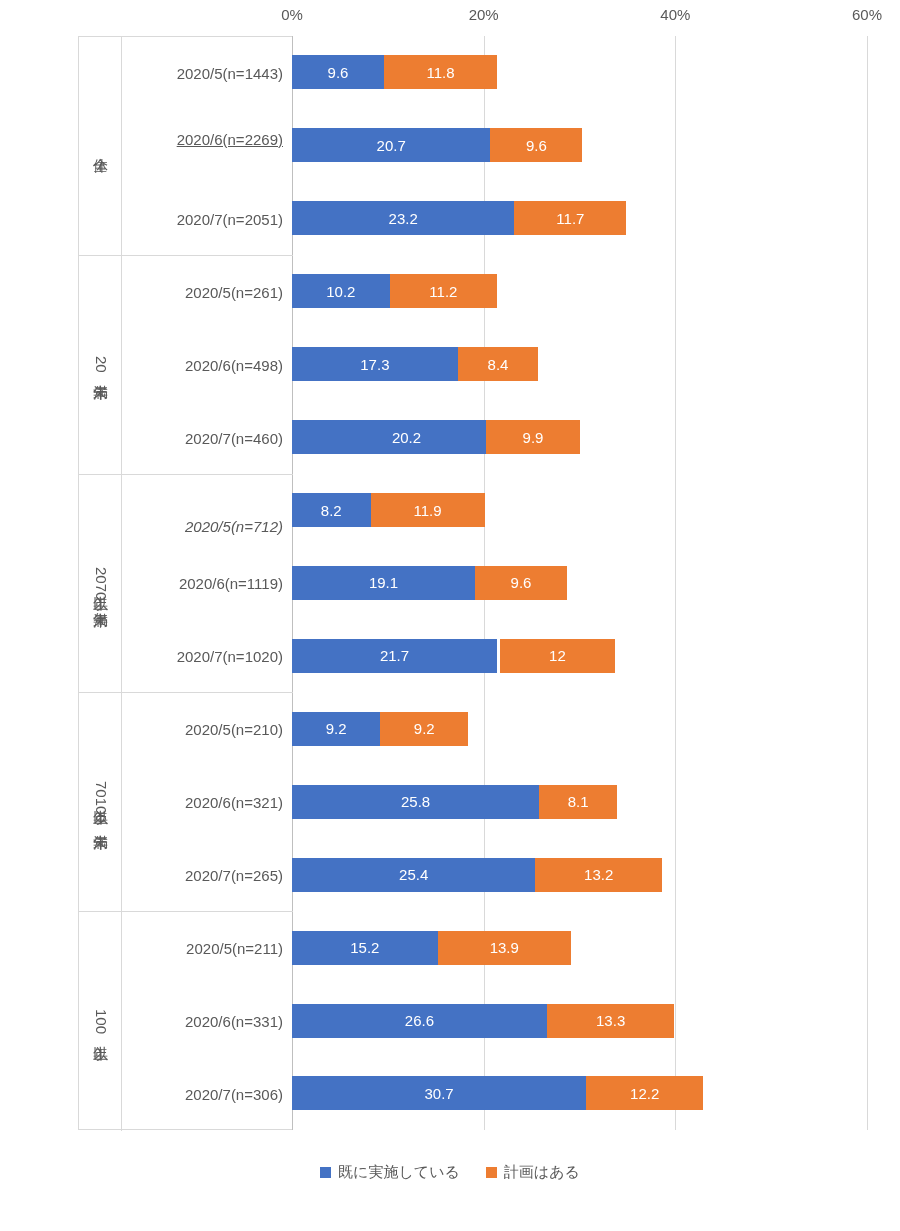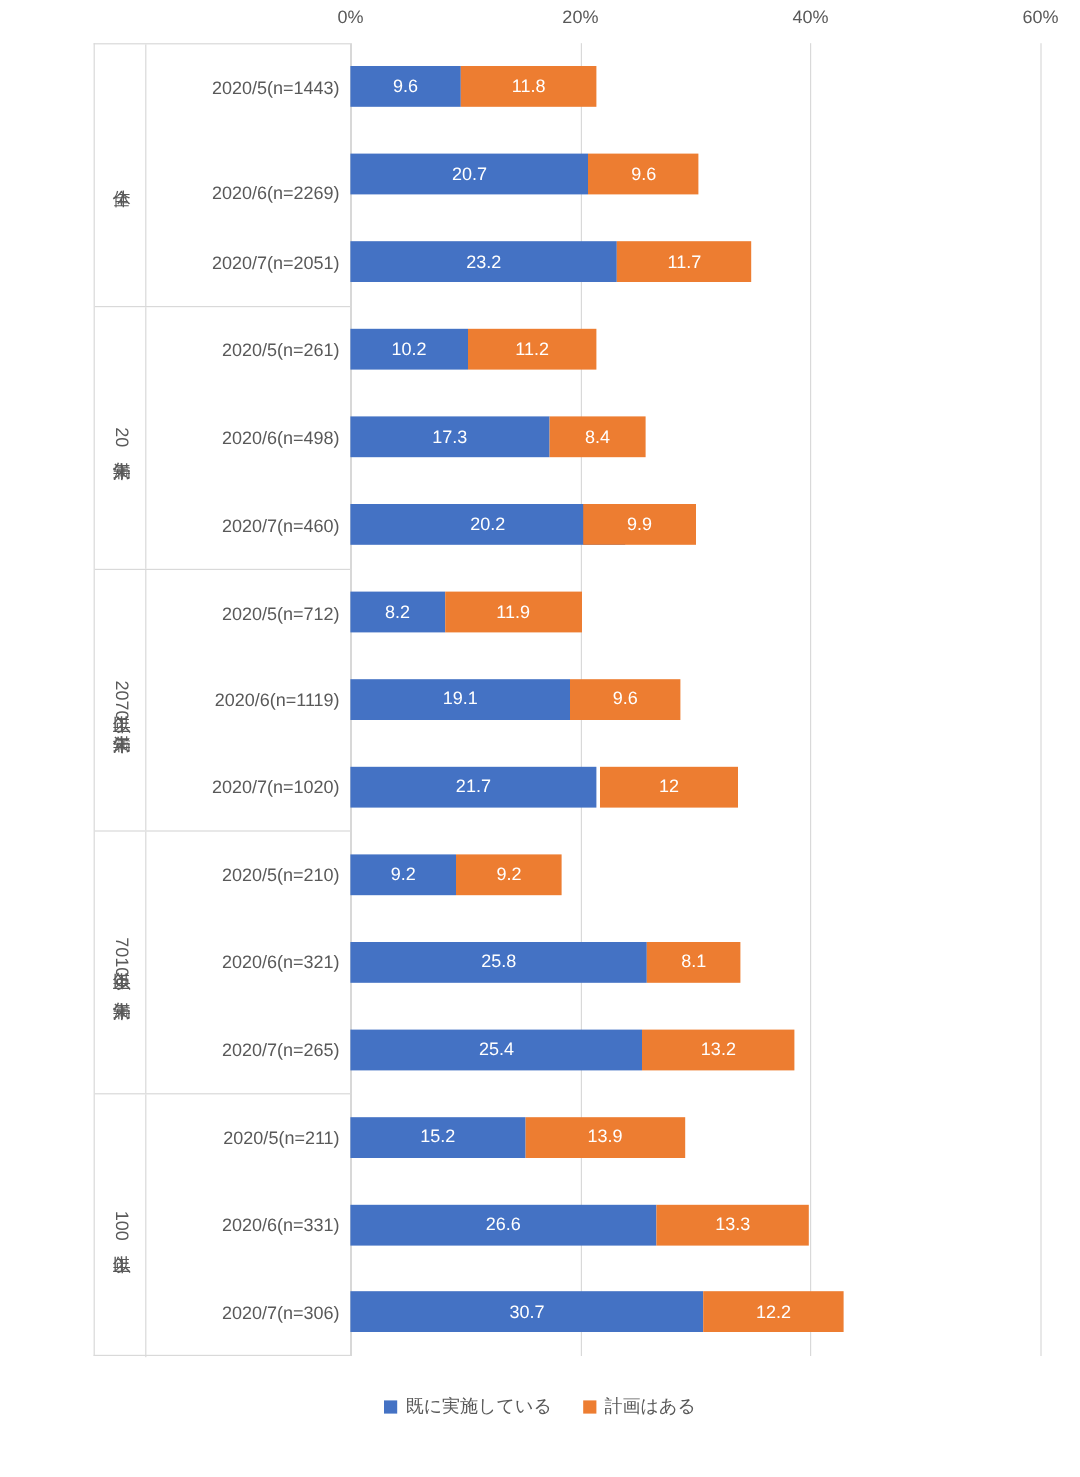--- a/index.html
+++ b/index.html
@@ -302,38 +302,38 @@
       </div>
     </div>
 
   <div class="catpanel">
       <div class="group" style="top: 0px; height: 218.79px;">
         <div class="group-label">
           <span>全体</span>
         </div>
         <div class="group-divider"></div>
         <div class="cat-row" style="top: 26.465px;">2020/5(n=1443)</div>
-        <div class="cat-row" style="top: 114px;">2020/6(n=2269)</div>
+        <div class="cat-row" style="top: 92px; text-decoration: underline;">2020/6(n=2269)</div>
         <div class="cat-row" style="top: 172.325px;">2020/7(n=2051)</div>
       </div>
       <div class="group" style="top: 218.79px; height: 218.79px;">
         <div class="group-label">
           <span>20年未満</span>
         </div>
         <div class="group-divider"></div>
         <div class="cat-row" style="top: 26.465px;">2020/5(n=261)</div>
         <div class="cat-row" style="top: 99.395px;">2020/6(n=498)</div>
         <div class="cat-row" style="top: 172.325px;">2020/7(n=460)</div>
       </div>
       <div class="group" style="top: 437.58px; height: 218.79px;">
         <div class="group-label">
           <span>20年以上70年未満</span>
         </div>
         <div class="group-divider"></div>
-        <div class="cat-row" style="top: 28px;">2020/5(n=712)</div>
+        <div class="cat-row" style="top: 42px; font-style: italic;">2020/5(n=712)</div>
         <div class="cat-row" style="top: 99.395px;">2020/6(n=1119)</div>
         <div class="cat-row" style="top: 172.325px;">2020/7(n=1020)</div>
       </div>
       <div class="group" style="top: 656.37px; height: 218.79px;">
         <div class="group-label">
           <span>70年以上100年未満</span>
         </div>
         <div class="group-divider"></div>
         <div class="cat-row" style="top: 26.465px;">2020/5(n=210)</div>
         <div class="cat-row" style="top: 99.395px;">2020/6(n=321)</div>

